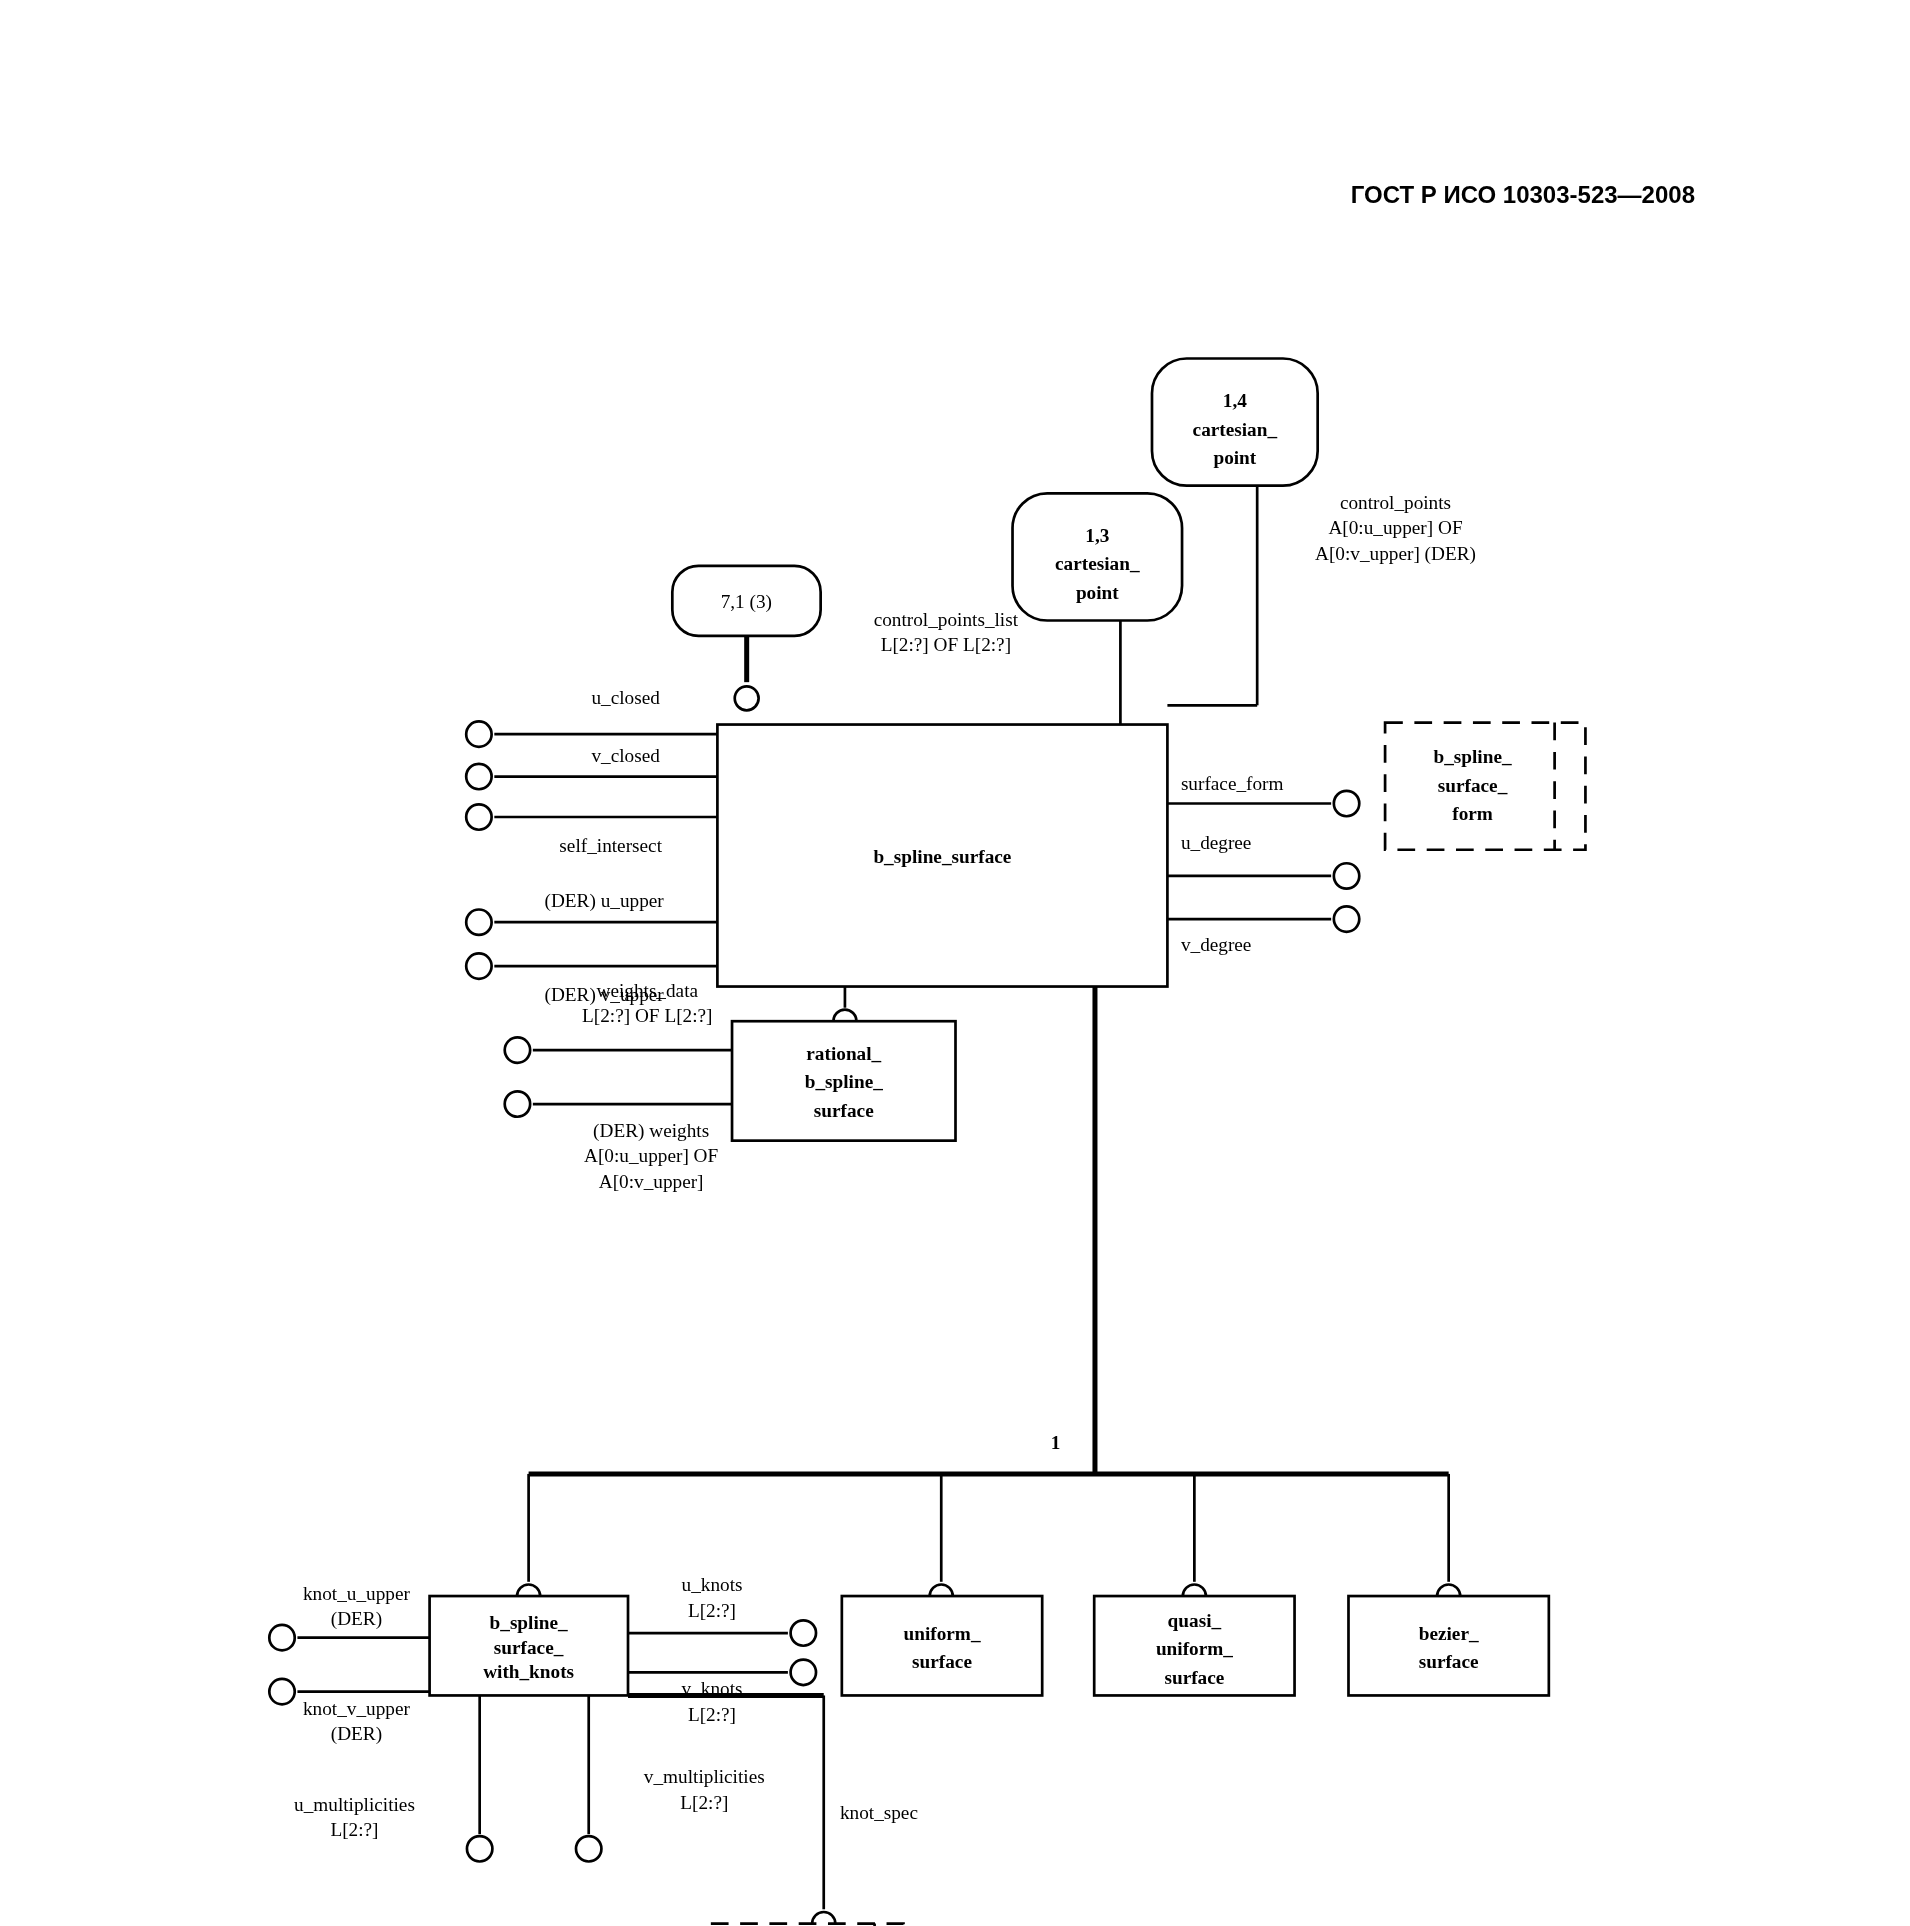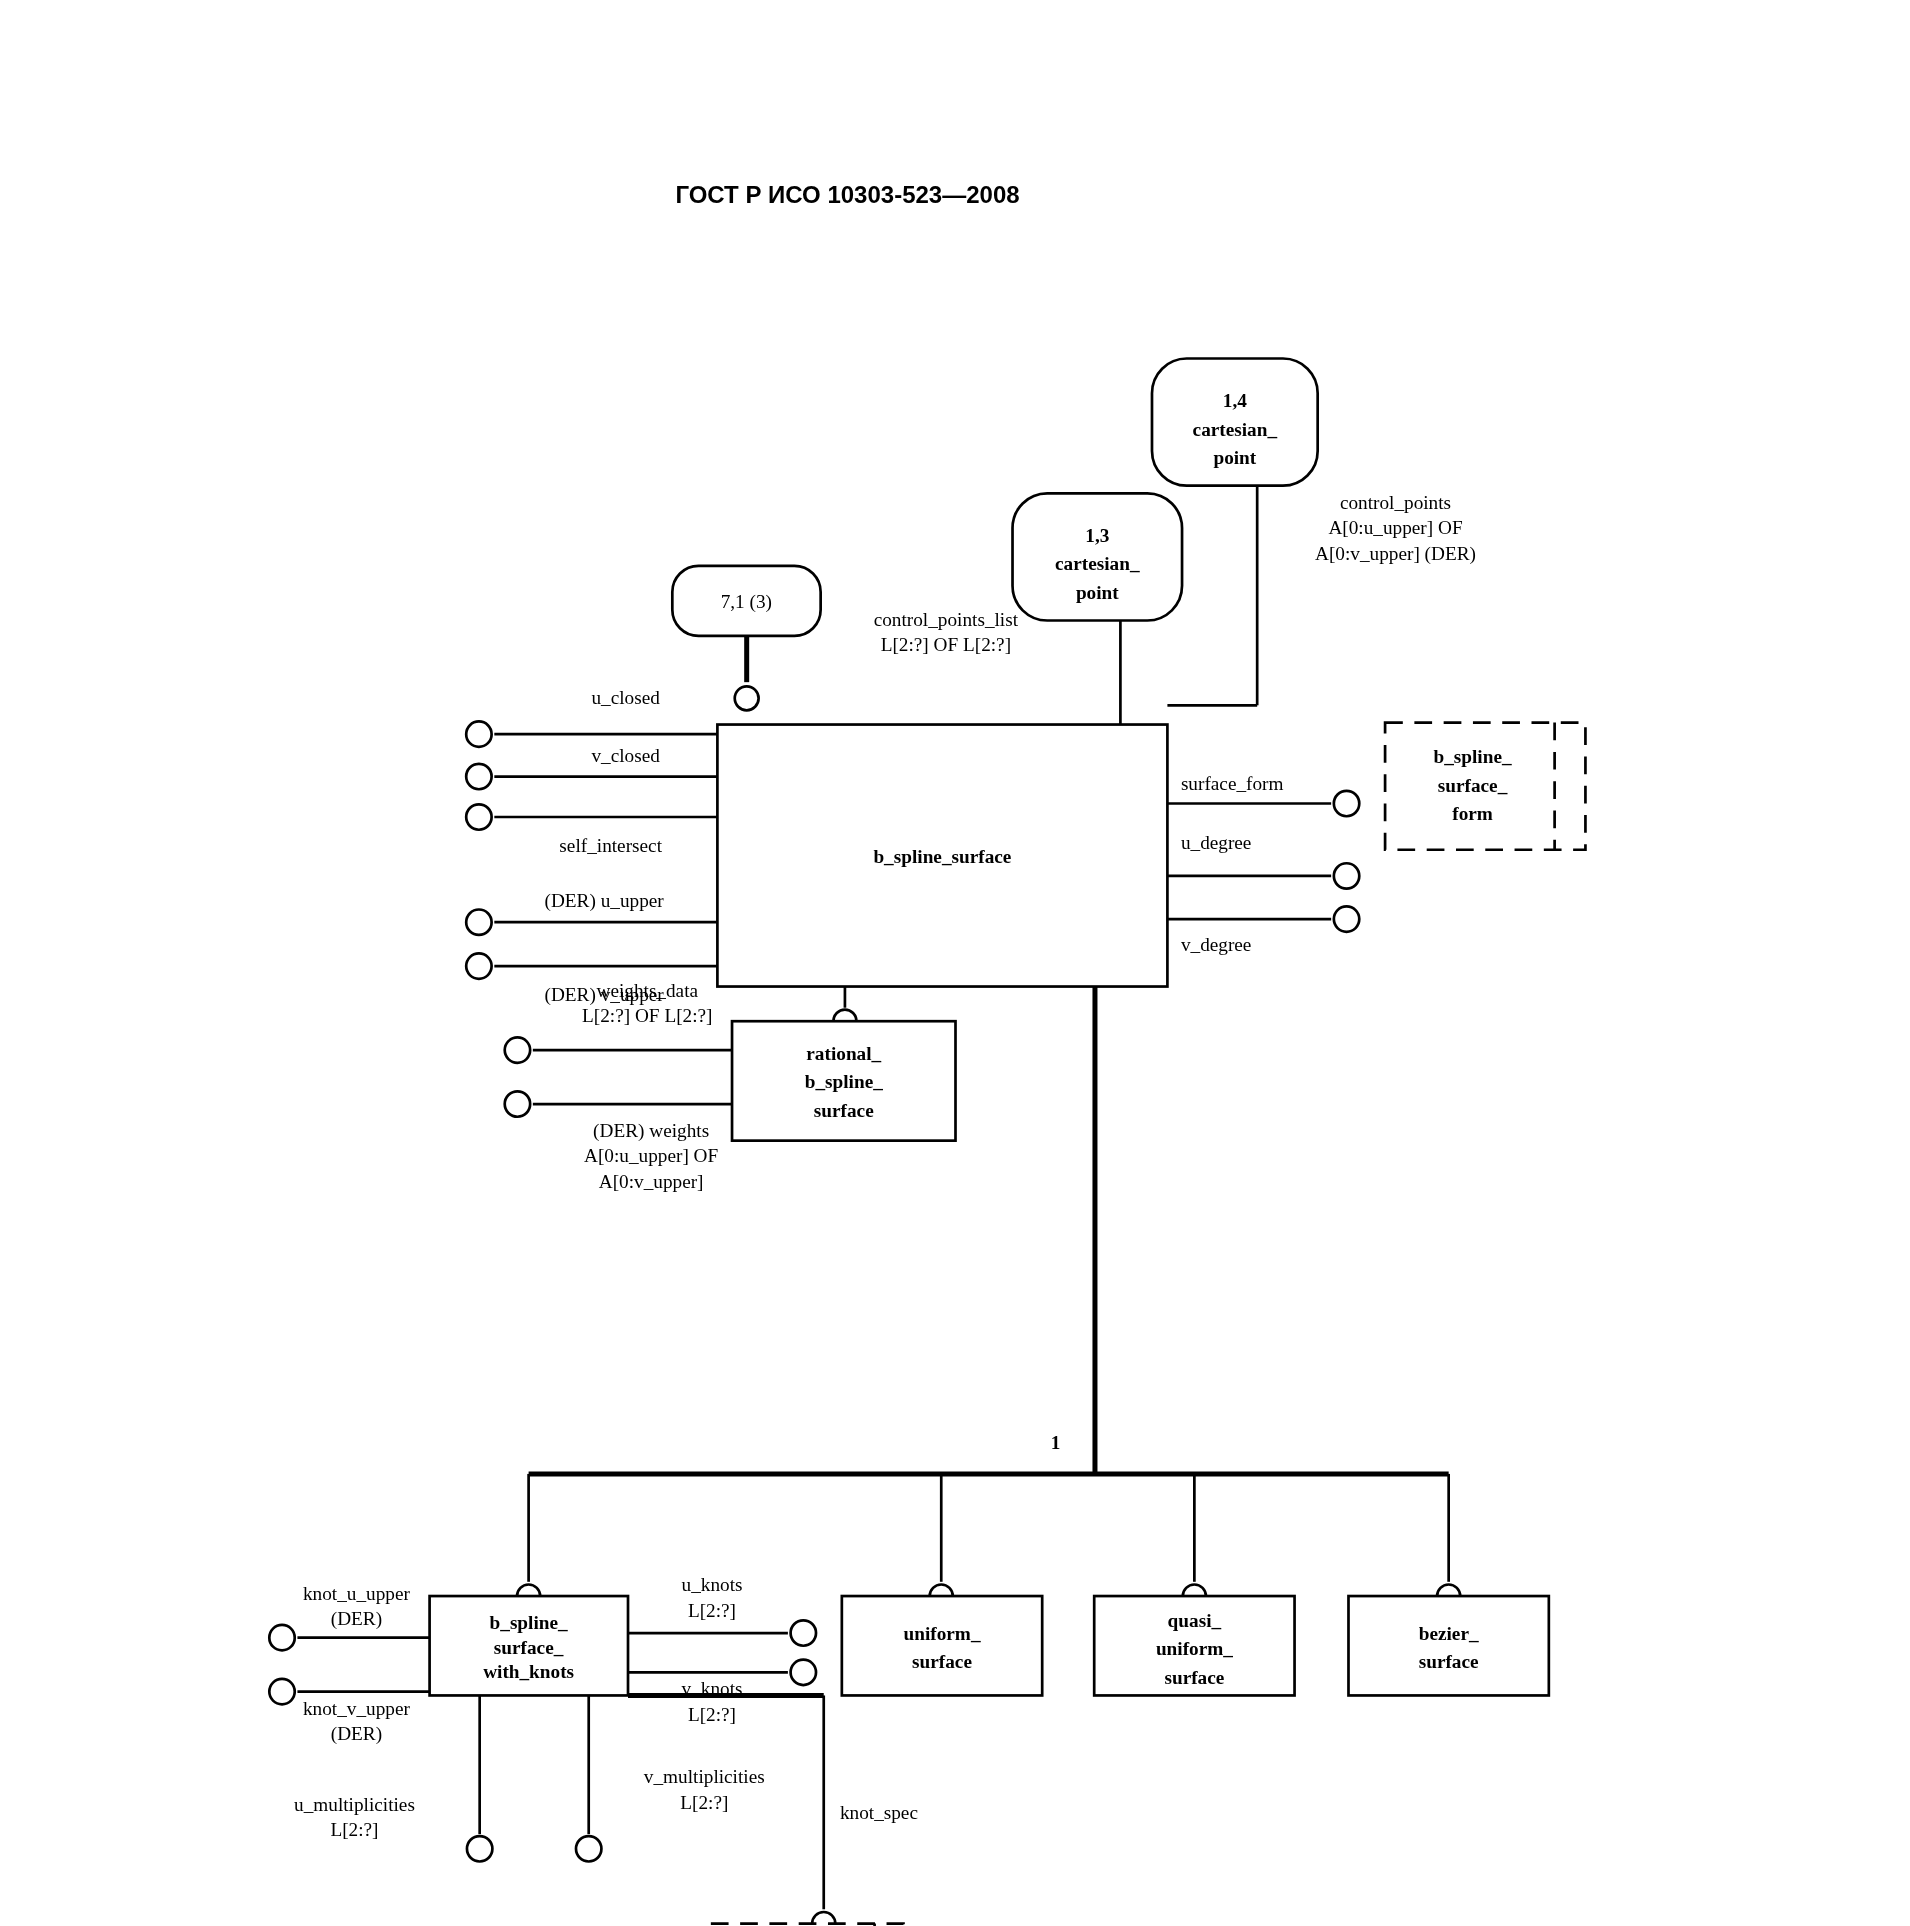--- a/index.html
+++ b/index.html
@@ -1,19 +1,19 @@
 <!DOCTYPE html>
 <html style="font-size:6.2px"><head>
 <meta charset="utf-8">
 <style>
   html,body{margin:0;padding:0;background:#fff;}
   body{width:1911px;height:2703px;position:relative;
        font-family:"Liberation Serif",serif;color:#000;}
   #page{position:absolute;inset:0;background:#fff;}
-  #hdr{position:absolute;left:0;top:181px;width:1695px;text-align:center;
+  #hdr{position:absolute;left:0;top:181px;width:1695px;text-align:right;
        font-family:"Liberation Sans",sans-serif;font-weight:bold;font-size:24px;}
   #fig{position:absolute;left:0;top:293px;width:1911px;height:1703px;}
   svg{display:block;}
   .bx{fill:#fff;stroke:#000;stroke-width:7;}
   .bxt{fill:#fff;stroke:#000;stroke-width:7;stroke-dasharray:46 30;}
   .ln{stroke:#000;stroke-width:7;fill:none;}
   .lnT{stroke:#000;stroke-width:13;fill:none;}
   .cir{fill:#fff;stroke:#000;stroke-width:7;}
   .t{font-family:"Liberation Serif",serif;font-size:50px;}
   .tb{font-family:"Liberation Serif",serif;font-size:50px;font-weight:bold;}

